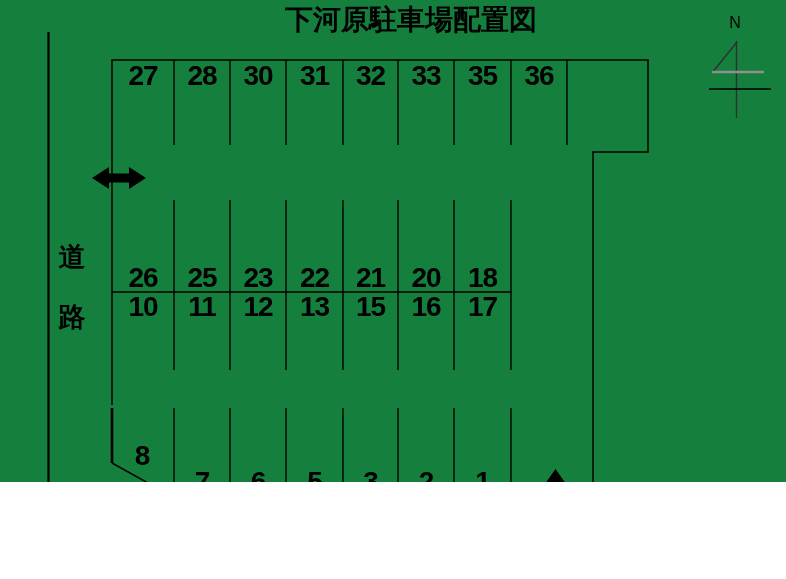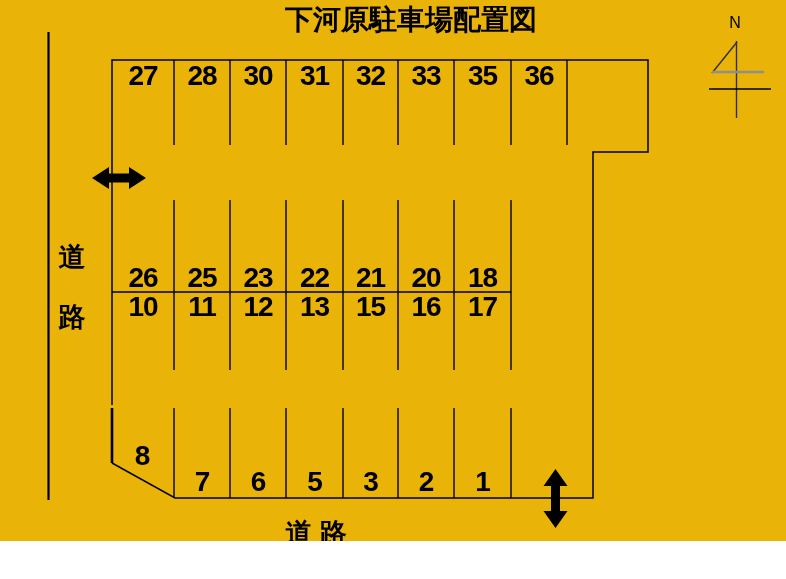--- a/index.html
+++ b/index.html
@@ -1,19 +1,19 @@
 <!DOCTYPE html>
 <html><head>
 <meta charset="utf-8">
 <style>
   html,body{margin:0;padding:0;background:#ffffff;}
   .stage{
     position:relative;
-    width:786px;height:541px;
-    background:#eab308;
+    width:786px;height:482px;
+    background:#15803d;
     overflow:hidden;
     font-family:"Liberation Sans","DejaVu Sans",sans-serif;
   }
   svg{display:block;}
   text{fill:#000000;}
   .title-text{
     font-size:28px;font-weight:bold;letter-spacing:0px;
     font-family:"Liberation Sans","DejaVu Sans",sans-serif;
   }
   .stall-num{

